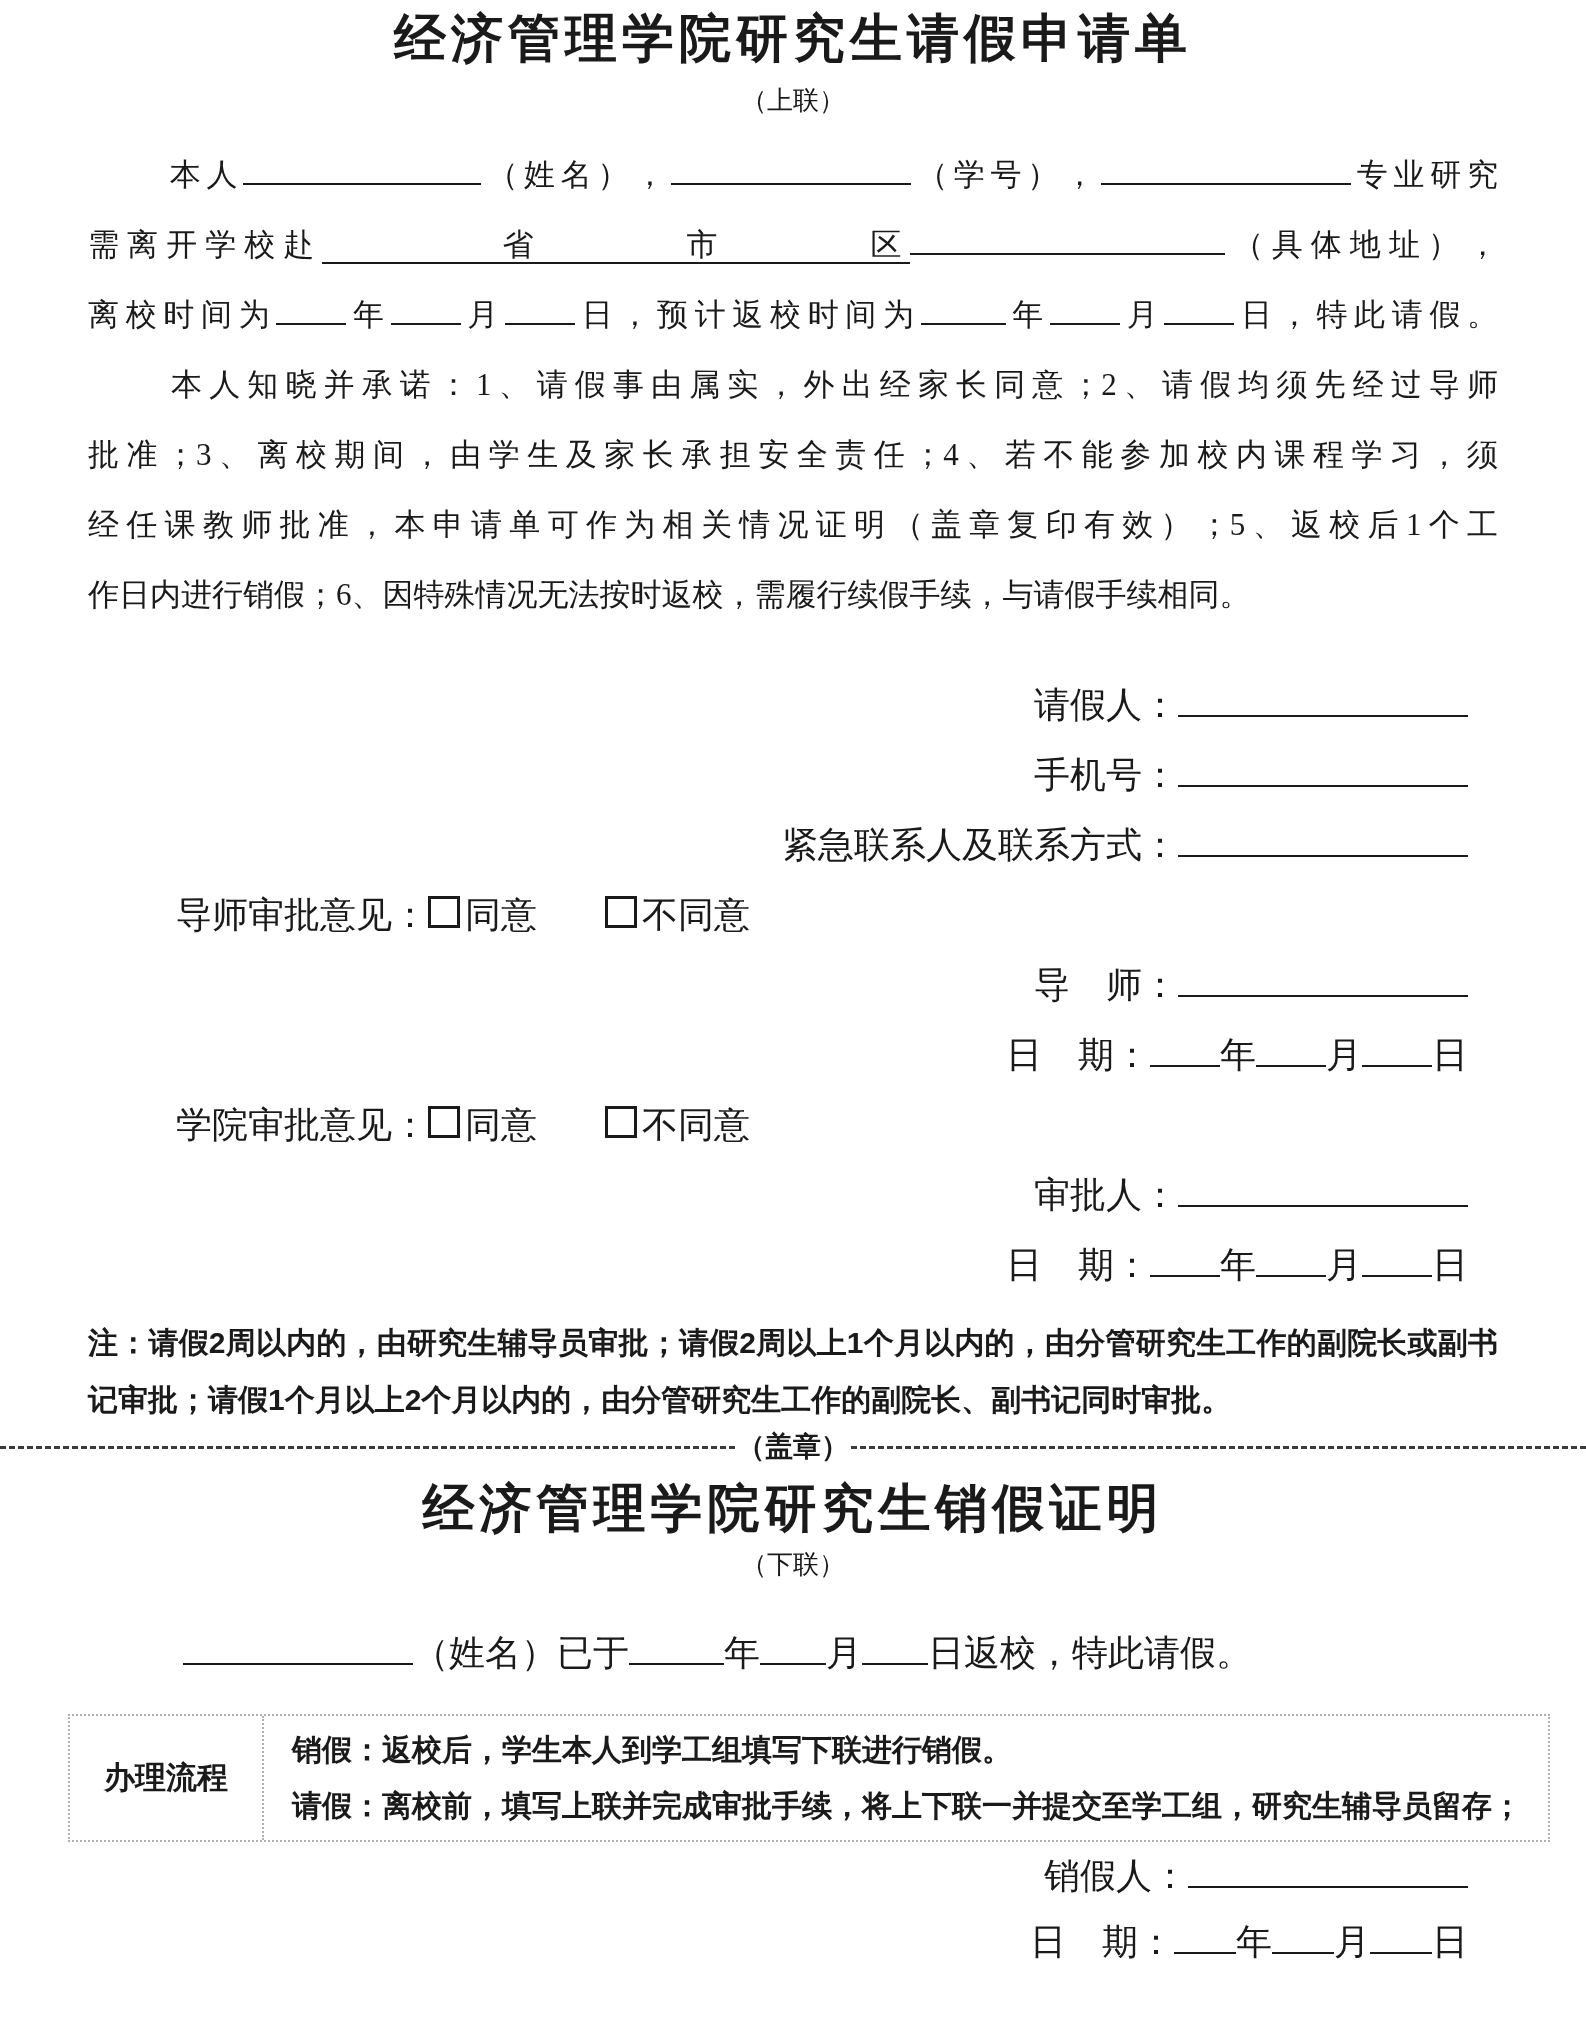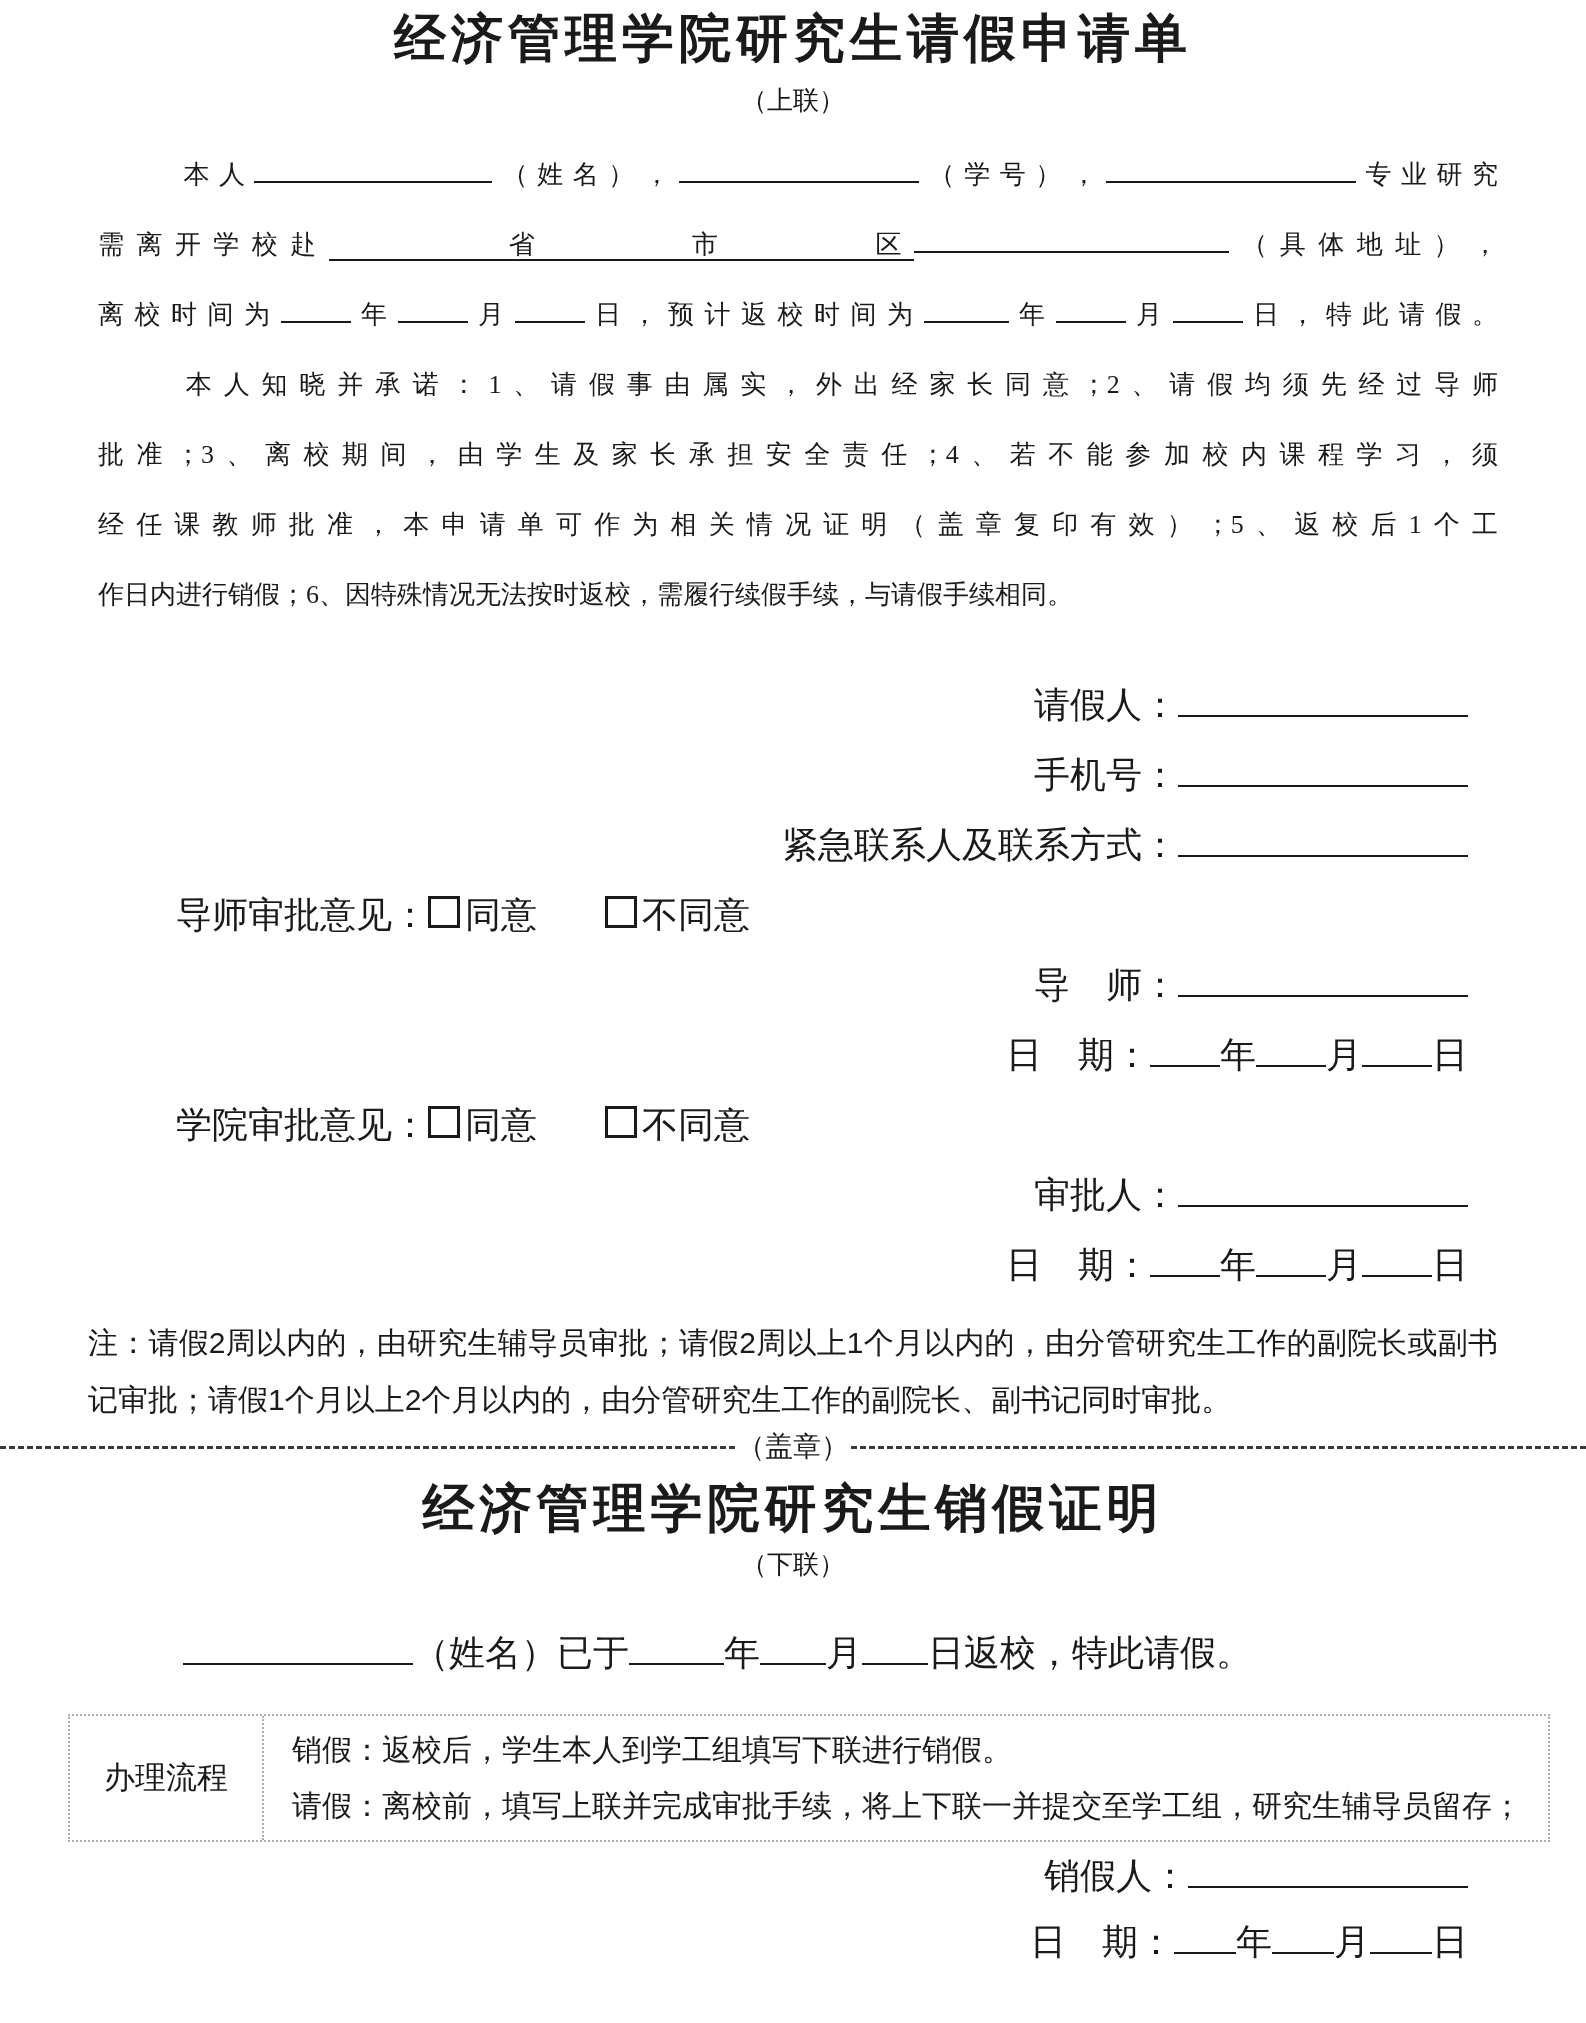--- a/index.html
+++ b/index.html
@@ -10,41 +10,40 @@
   }
   .page{box-sizing:border-box;width:1586px;height:2023px;padding:10px 88px 0 88px;}
   .doc-title{
     text-align:center;font-size:52px;font-weight:700;letter-spacing:5px;
     line-height:58px;
   }
   .doc-subtitle{text-align:center;font-size:26px;margin-top:16px;line-height:34px;}
   
   .para{margin-top:22px;}
   .pline{
-    font-size:26px;line-height:70px;white-space:nowrap;
+    font-size:31px;line-height:70px;white-space:nowrap;
     text-align:justify;
-    margin-left:10px;
   }
   .jl{text-align-last:justify;}
   .ind{display:inline-block;width:76px;}
   
   .bl{border-bottom:2px solid #1a1a1a;display:inline-block;height:34px;vertical-align:baseline;}
   .ul{border-bottom:2px solid #1a1a1a;}
   
   .rows{margin-top:40px;}
   .row{font-size:36px;line-height:70px;white-space:nowrap;}
   .sig-right{text-align:right;padding-right:30px;}
   .indent-row{padding-left:88px;}
   .cbx{
     display:inline-block;width:26px;height:26px;border:3px solid #1a1a1a;
     vertical-align:-1px;margin-right:5px;background:#fff;
   }
   .cbx2{margin-left:68px;}
   
-  .hei{font-family:"Liberation Sans","DejaVu Sans",sans-serif;font-weight:400;}
+  .hei{font-family:"Liberation Sans","DejaVu Sans",sans-serif;font-weight:700;}
   .note{margin-top:14px;}
   .nline{font-size:30px;line-height:57px;white-space:nowrap;}
   .nline.jl{text-align:justify;text-align-last:justify;}
   
   .cut{display:flex;align-items:center;margin:2px -88px 16px -88px;height:34px;}
   .cut .dline{flex:1;border-top:3px dashed #3a3a3a;height:0;}
   .cut .seal{font-size:28px;padding:0 2px;line-height:34px;}
   
   .return-line{margin-top:36px;font-size:36px;line-height:70px;white-space:nowrap;}
   .process-box{

